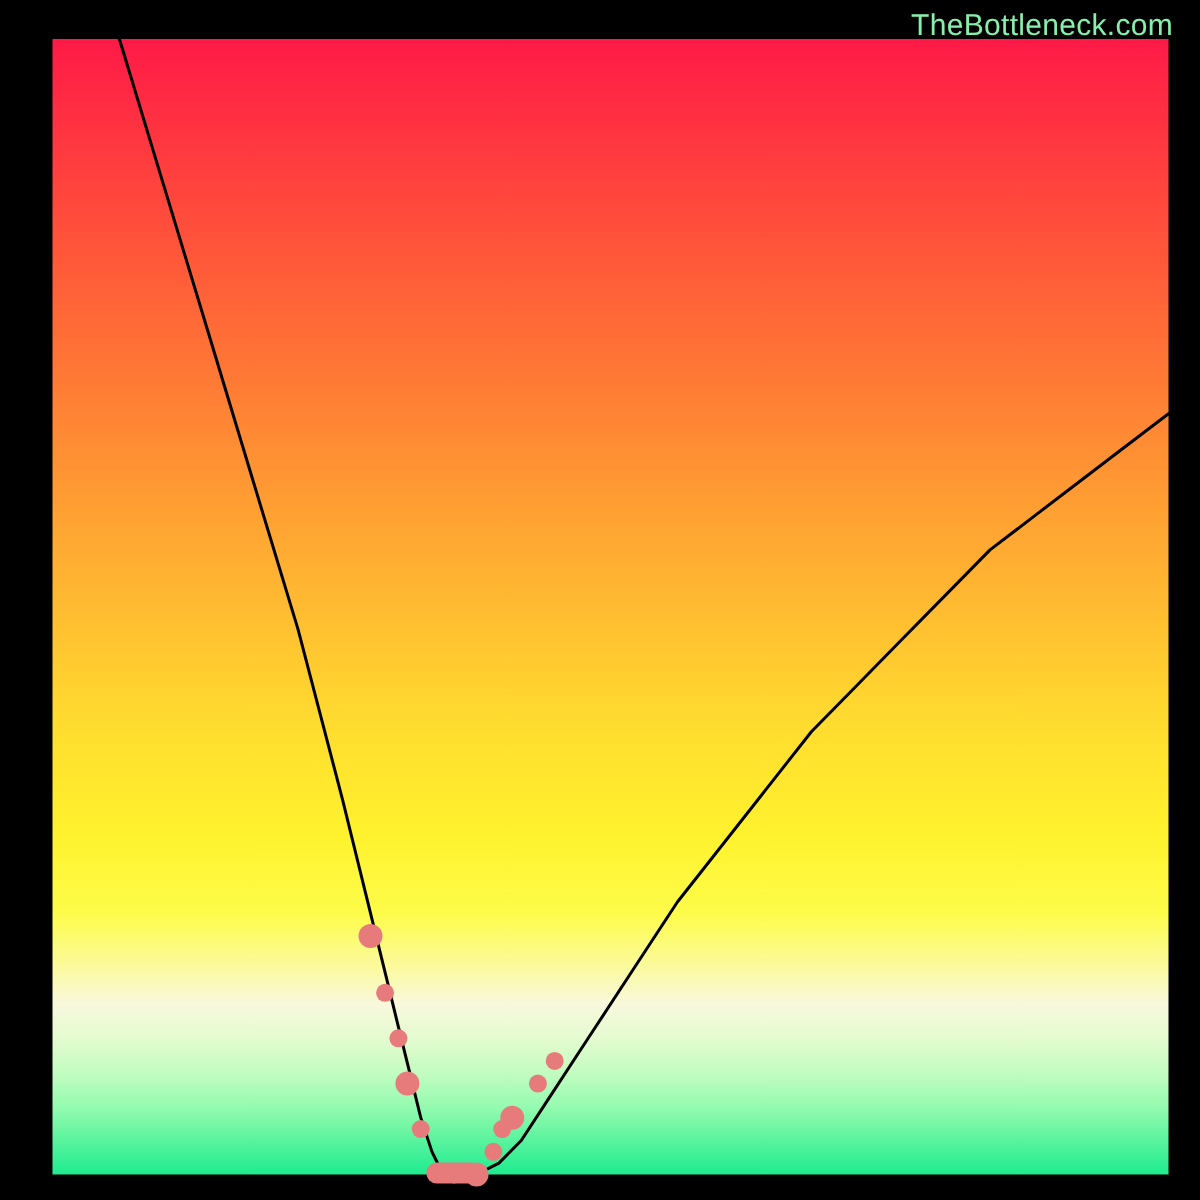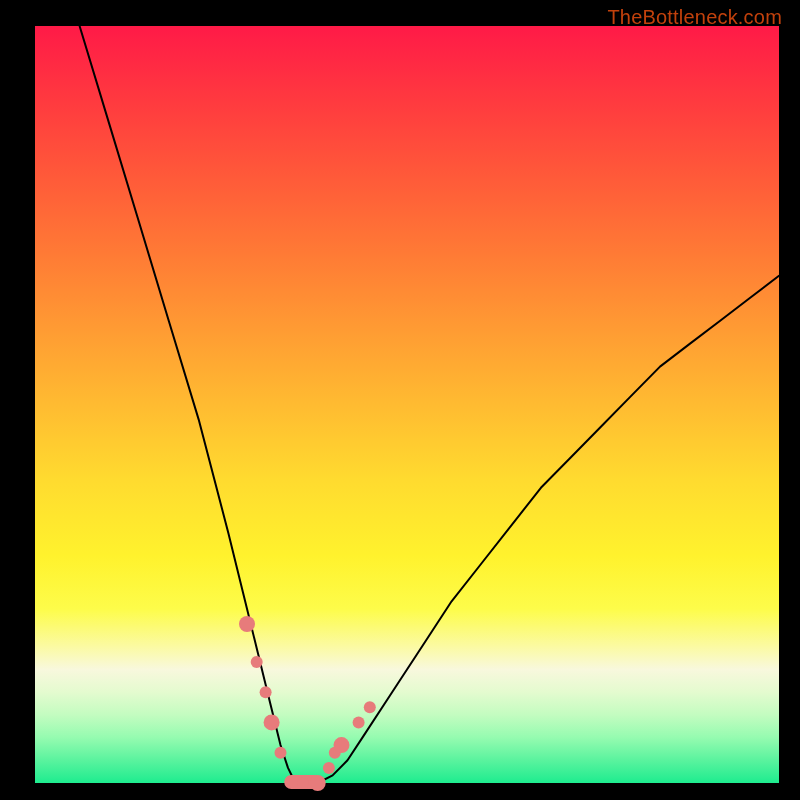--- a/index.html
+++ b/index.html
@@ -41,21 +41,21 @@
       #c3fcc0 91%,
       #95fbb0 94%,
       #5af39e 97%,
       #1eec8f 100%
     );
   }
   .watermark {
     position: absolute;
     top: 6px;
     right: 18px;
-    color: #c2410c;
+    color: #86efac;
     font-size: 20px;
     font-weight: 500;
     letter-spacing: 0.2px;
   }
   svg.curve {
     position: absolute;
     left: 0;
     top: 0;
     width: 744px;
     height: 757px;

